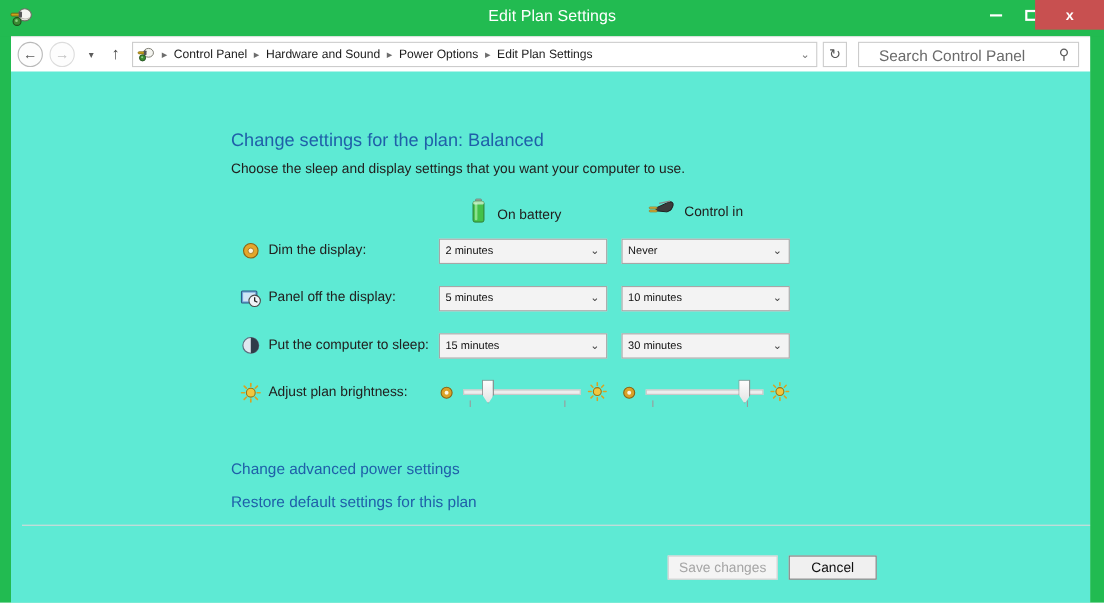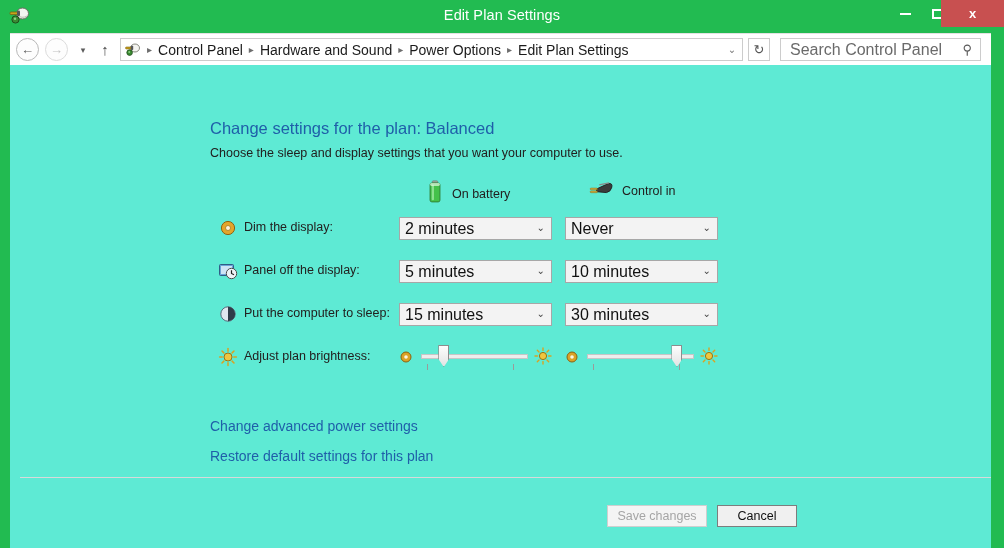--- a/index.html
+++ b/index.html
@@ -104,21 +104,21 @@
 
   #crumbbox {
     position: absolute; left: 110px; top: 4px;
     width: 623px; height: 23px;
     border: 1px solid #cccccc;
     background: #ffffff;
     display: flex; align-items: center;
   }
   #crumb-icon { width: 18px; height: 18px; margin-left: 3px; flex:none; }
   #crumbbox .crumb {
-    font-size: 14px; color: #1b1b1b;
+    font-size: 11px; color: #1b1b1b;
     padding: 0 1px; white-space: nowrap;
   }
   #crumbbox .sep {
     color: #6d6d6d; font-size: 10px; padding: 0 5px; flex:none;
   }
   #crumb-drop {
     margin-left: auto; width: 20px; text-align: center;
     color: #777; font-size: 10px; flex:none;
   }
   #refreshbtn {
@@ -130,22 +130,22 @@
   }
   #searchbox {
     position: absolute; left: 770px; top: 4px;
     width: 201px; height: 23px;
     border: 1px solid #cccccc; background: #ffffff;
     display: flex; align-items: center;
   }
   #search-input {
     border: 0; outline: 0; background: transparent;
     font-family: "Liberation Sans", sans-serif;
-    font-size: 16px; color: #4f4f4f;
-    margin-left: 7px; width: 160px;
+    font-size: 14px; color: #4f4f4f;
+    margin-left: 16px; width: 160px;
   }
   #search-input::placeholder { color: #6a6a6a; }
   #search-icon { margin-left: auto; margin-right: 8px; color: #5a5a5a; font-size: 13px; }
 
   
   #body-area { position: relative; height: 484px; background:#5eead4; }
 
   #page-title {
     position: absolute; left: 200px; top: 54px;
     font-size: 16.5px; color: #1f5fa9; white-space: nowrap;
@@ -182,21 +182,21 @@
     font-size: 12.5px; color: #22201f; white-space: nowrap;
   }
 
   select.combo {
     position: absolute; top: 0;
     width: 153px; height: 23px;
     -webkit-appearance: none; appearance: none;
     border: 1px solid #a7a7a7;
     background: #f3f3f3;
     font-family: "Liberation Sans", sans-serif;
-    font-size: 16px;
+    font-size: 10px;
     color: #101010;
     padding: 0 20px 0 5px;
     border-radius: 0;
   }
   .combo-wrap { position: absolute; top: 0; width: 153px; height: 23px; }
   .combo-wrap.c1 { left: 189px; }
   .combo-wrap.c2 { left: 355px; }
   .combo-arrow {
     position: absolute; right: 7px; top: 5px;
     color: #444; font-size: 10px; pointer-events: none;

